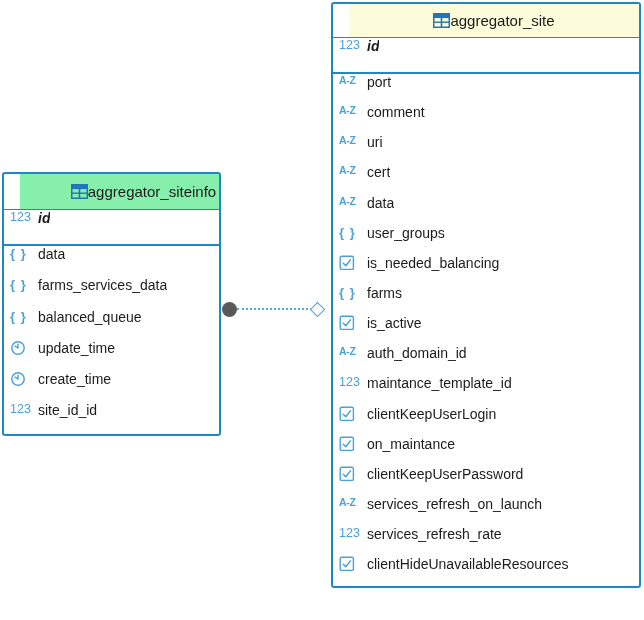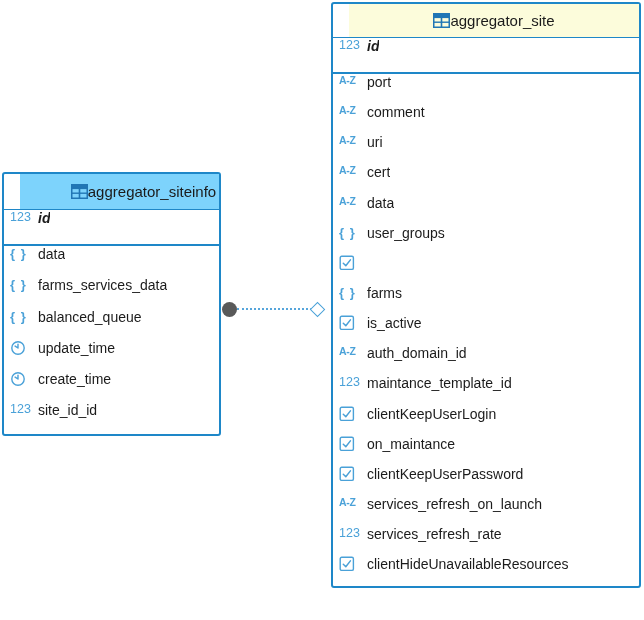--- a/index.html
+++ b/index.html
@@ -84,21 +84,21 @@
     transform:rotate(45deg);
     z-index:2;
   }
 </style>
 </head>
 <body>
 
 <div class="canvas">
 
   <section class="table t-left">
-    <header class="thead" style="background: #7dd3fc; padding-left: 48px;">
+    <header class="thead" style="background: #86efac; padding-left: 48px;">
       <span class="ticon">
           <svg width="17" height="15" viewBox="0 0 17 15" fill="none" xmlns="http://www.w3.org/2000/svg">
             <rect x="0.75" y="0.75" width="15.5" height="13.5" stroke="currentColor" stroke-width="1.5"></rect>
      <rect x="0.75" y="0.75" width="15.5" height="3.6" fill="currentColor" stroke="currentColor" stroke-width="1.5"></rect>
      <line x1="8.5" y1="4.2" x2="8.5" y2="14.2" stroke="currentColor" stroke-width="1.6"></line>
      <line x1="1" y1="9.2" x2="16" y2="9.2" stroke="currentColor" stroke-width="1.4"></line>
           </svg>
         </span>
       <span class="ttitle">aggregator_siteinfo</span>
     </header>
@@ -189,20 +189,21 @@
           <span class="cicon icon-json-icon">{ }</span>
           <span class="clabel">user_groups</span>
         </div>
         <div class="row">
           <span class="cicon icon-boolean-icon">
             <svg width="16" height="16" viewBox="0 0 16 16" fill="none" xmlns="http://www.w3.org/2000/svg">
               <rect x="1.2" y="1.2" width="13.2" height="13.2" rx="1.5" stroke="currentColor" stroke-width="1.4"></rect>
      <path d="M4.3 8.3 L6.8 10.7 L11.4 4.9" stroke="currentColor" stroke-width="1.5" stroke-linecap="round" stroke-linejoin="round"></path>
             </svg>
           </span>
+          <span class="clabel">is_needed_balancing</span>
         </div>
         <div class="row">
           <span class="cicon icon-json-icon">{ }</span>
           <span class="clabel">farms</span>
         </div>
         <div class="row">
           <span class="cicon icon-boolean-icon">
             <svg width="16" height="16" viewBox="0 0 16 16" fill="none" xmlns="http://www.w3.org/2000/svg">
               <rect x="1.2" y="1.2" width="13.2" height="13.2" rx="1.5" stroke="currentColor" stroke-width="1.4"></rect>
      <path d="M4.3 8.3 L6.8 10.7 L11.4 4.9" stroke="currentColor" stroke-width="1.5" stroke-linecap="round" stroke-linejoin="round"></path>

